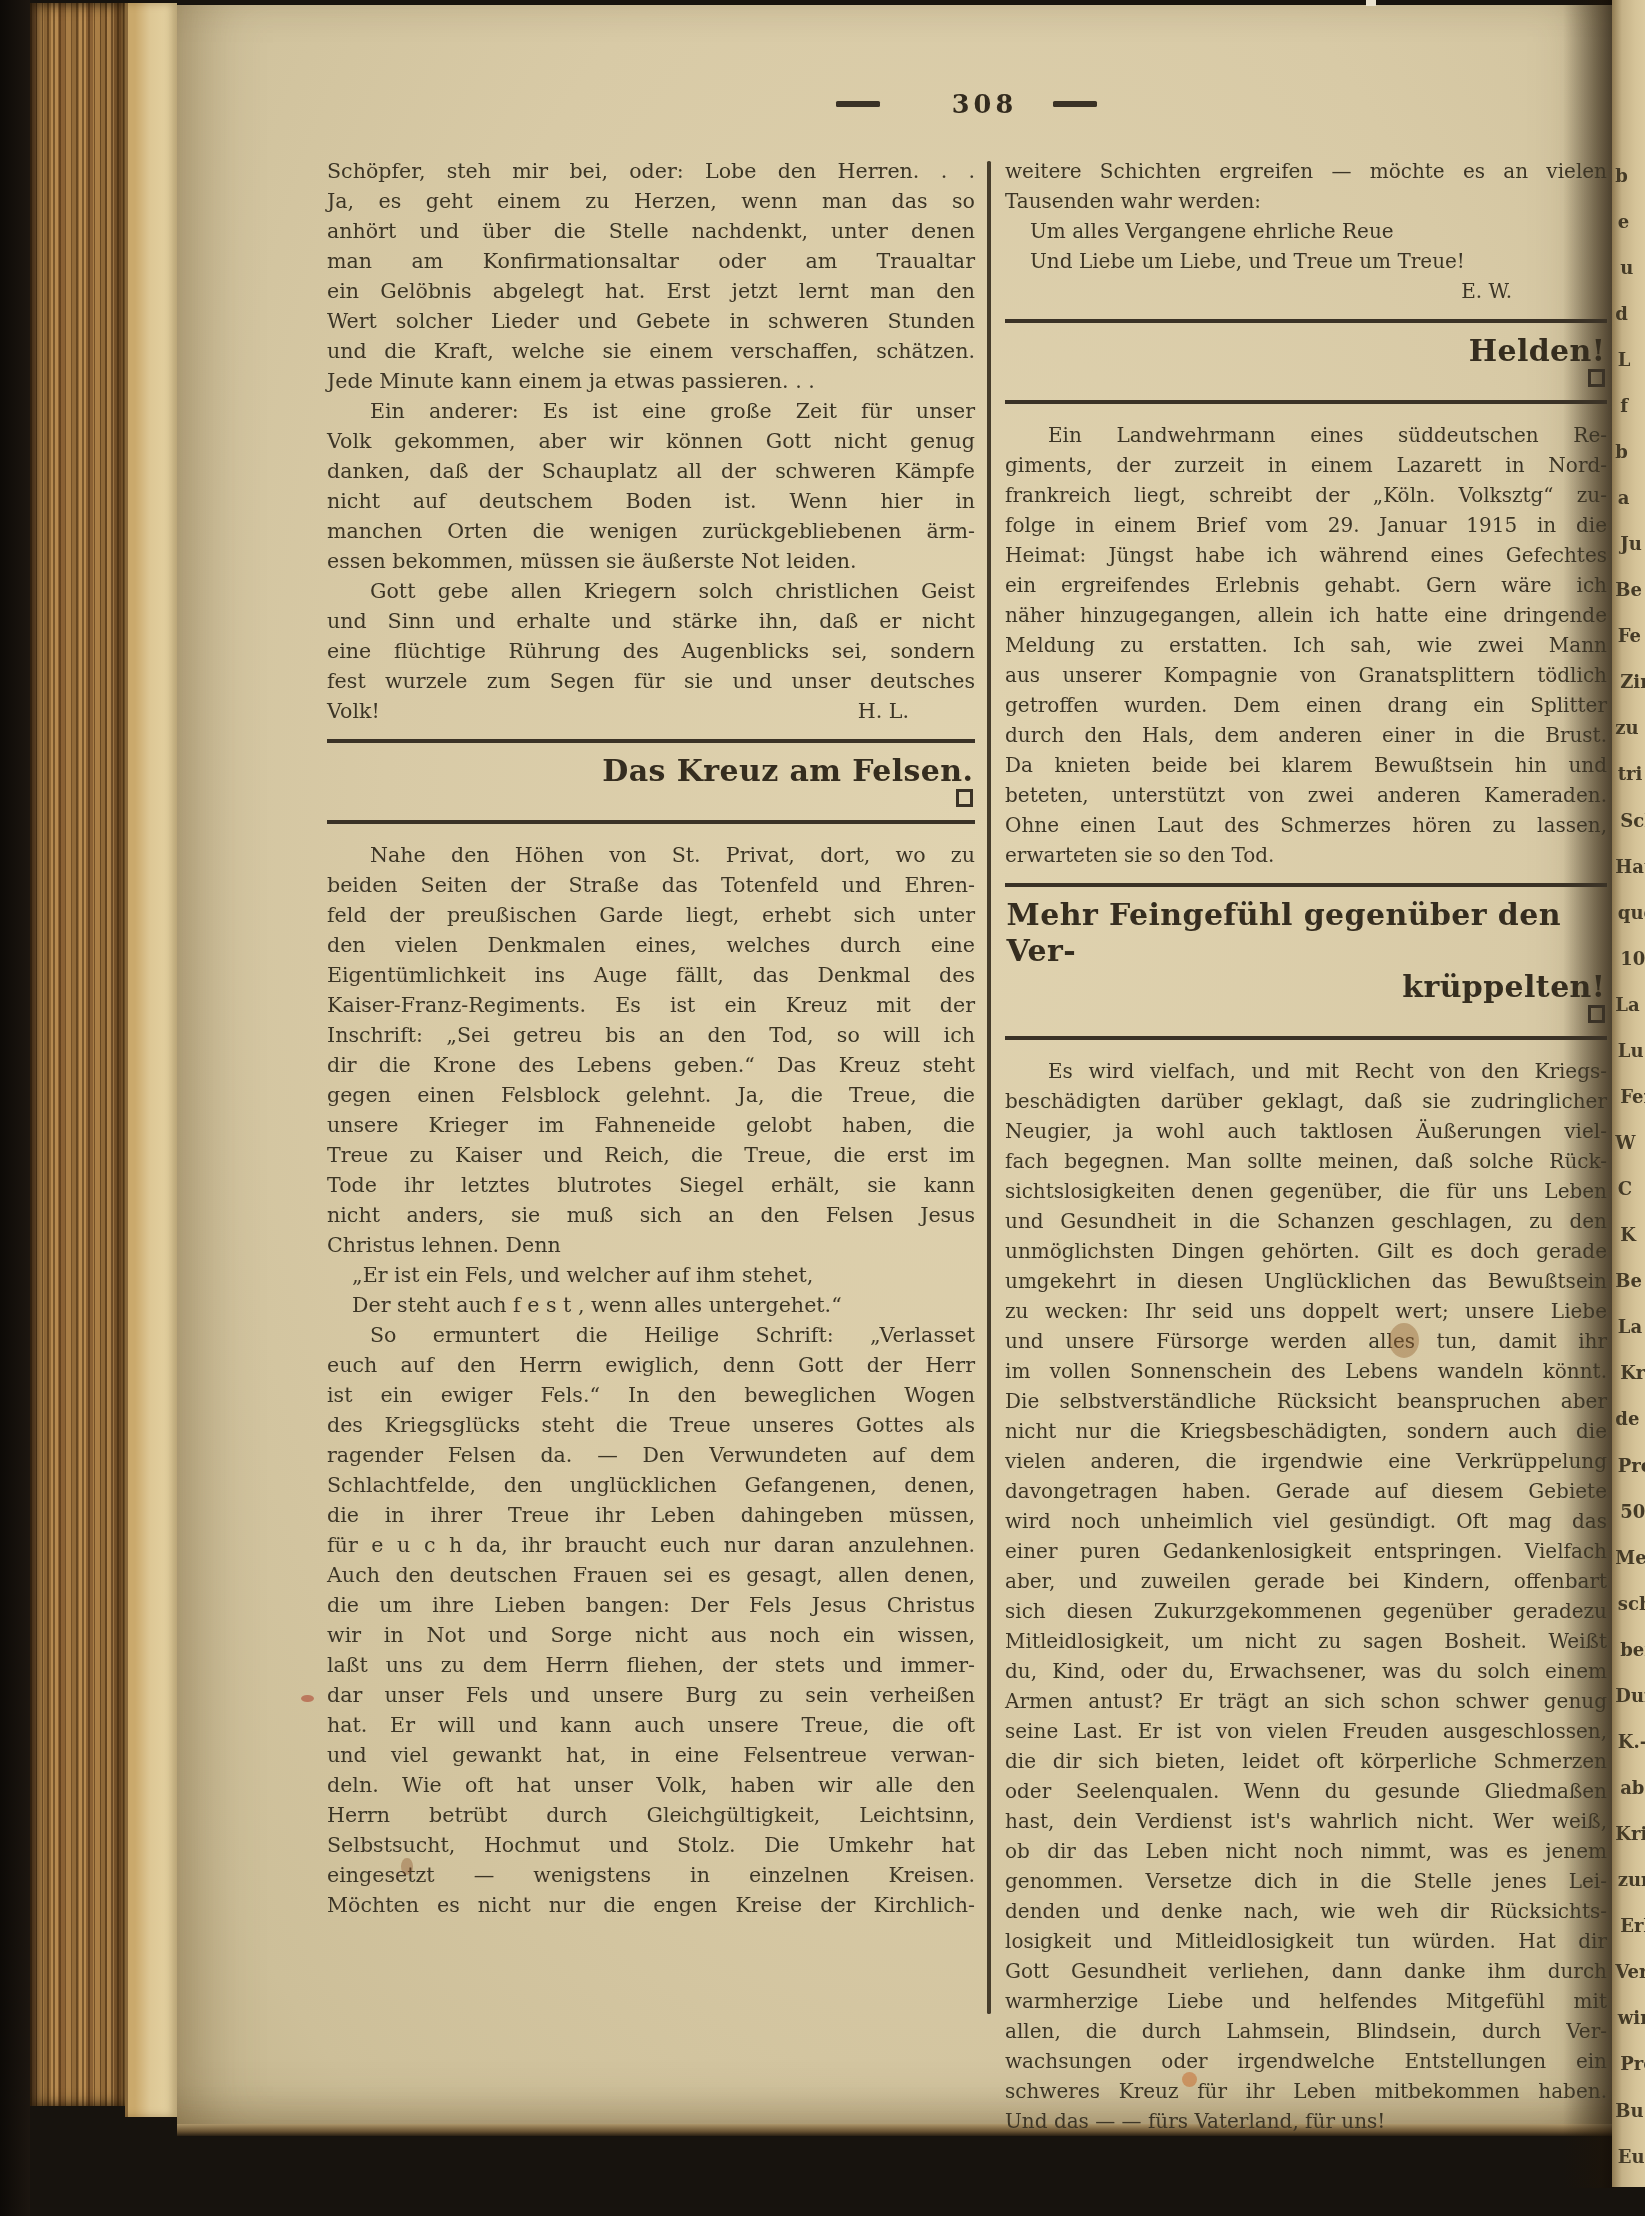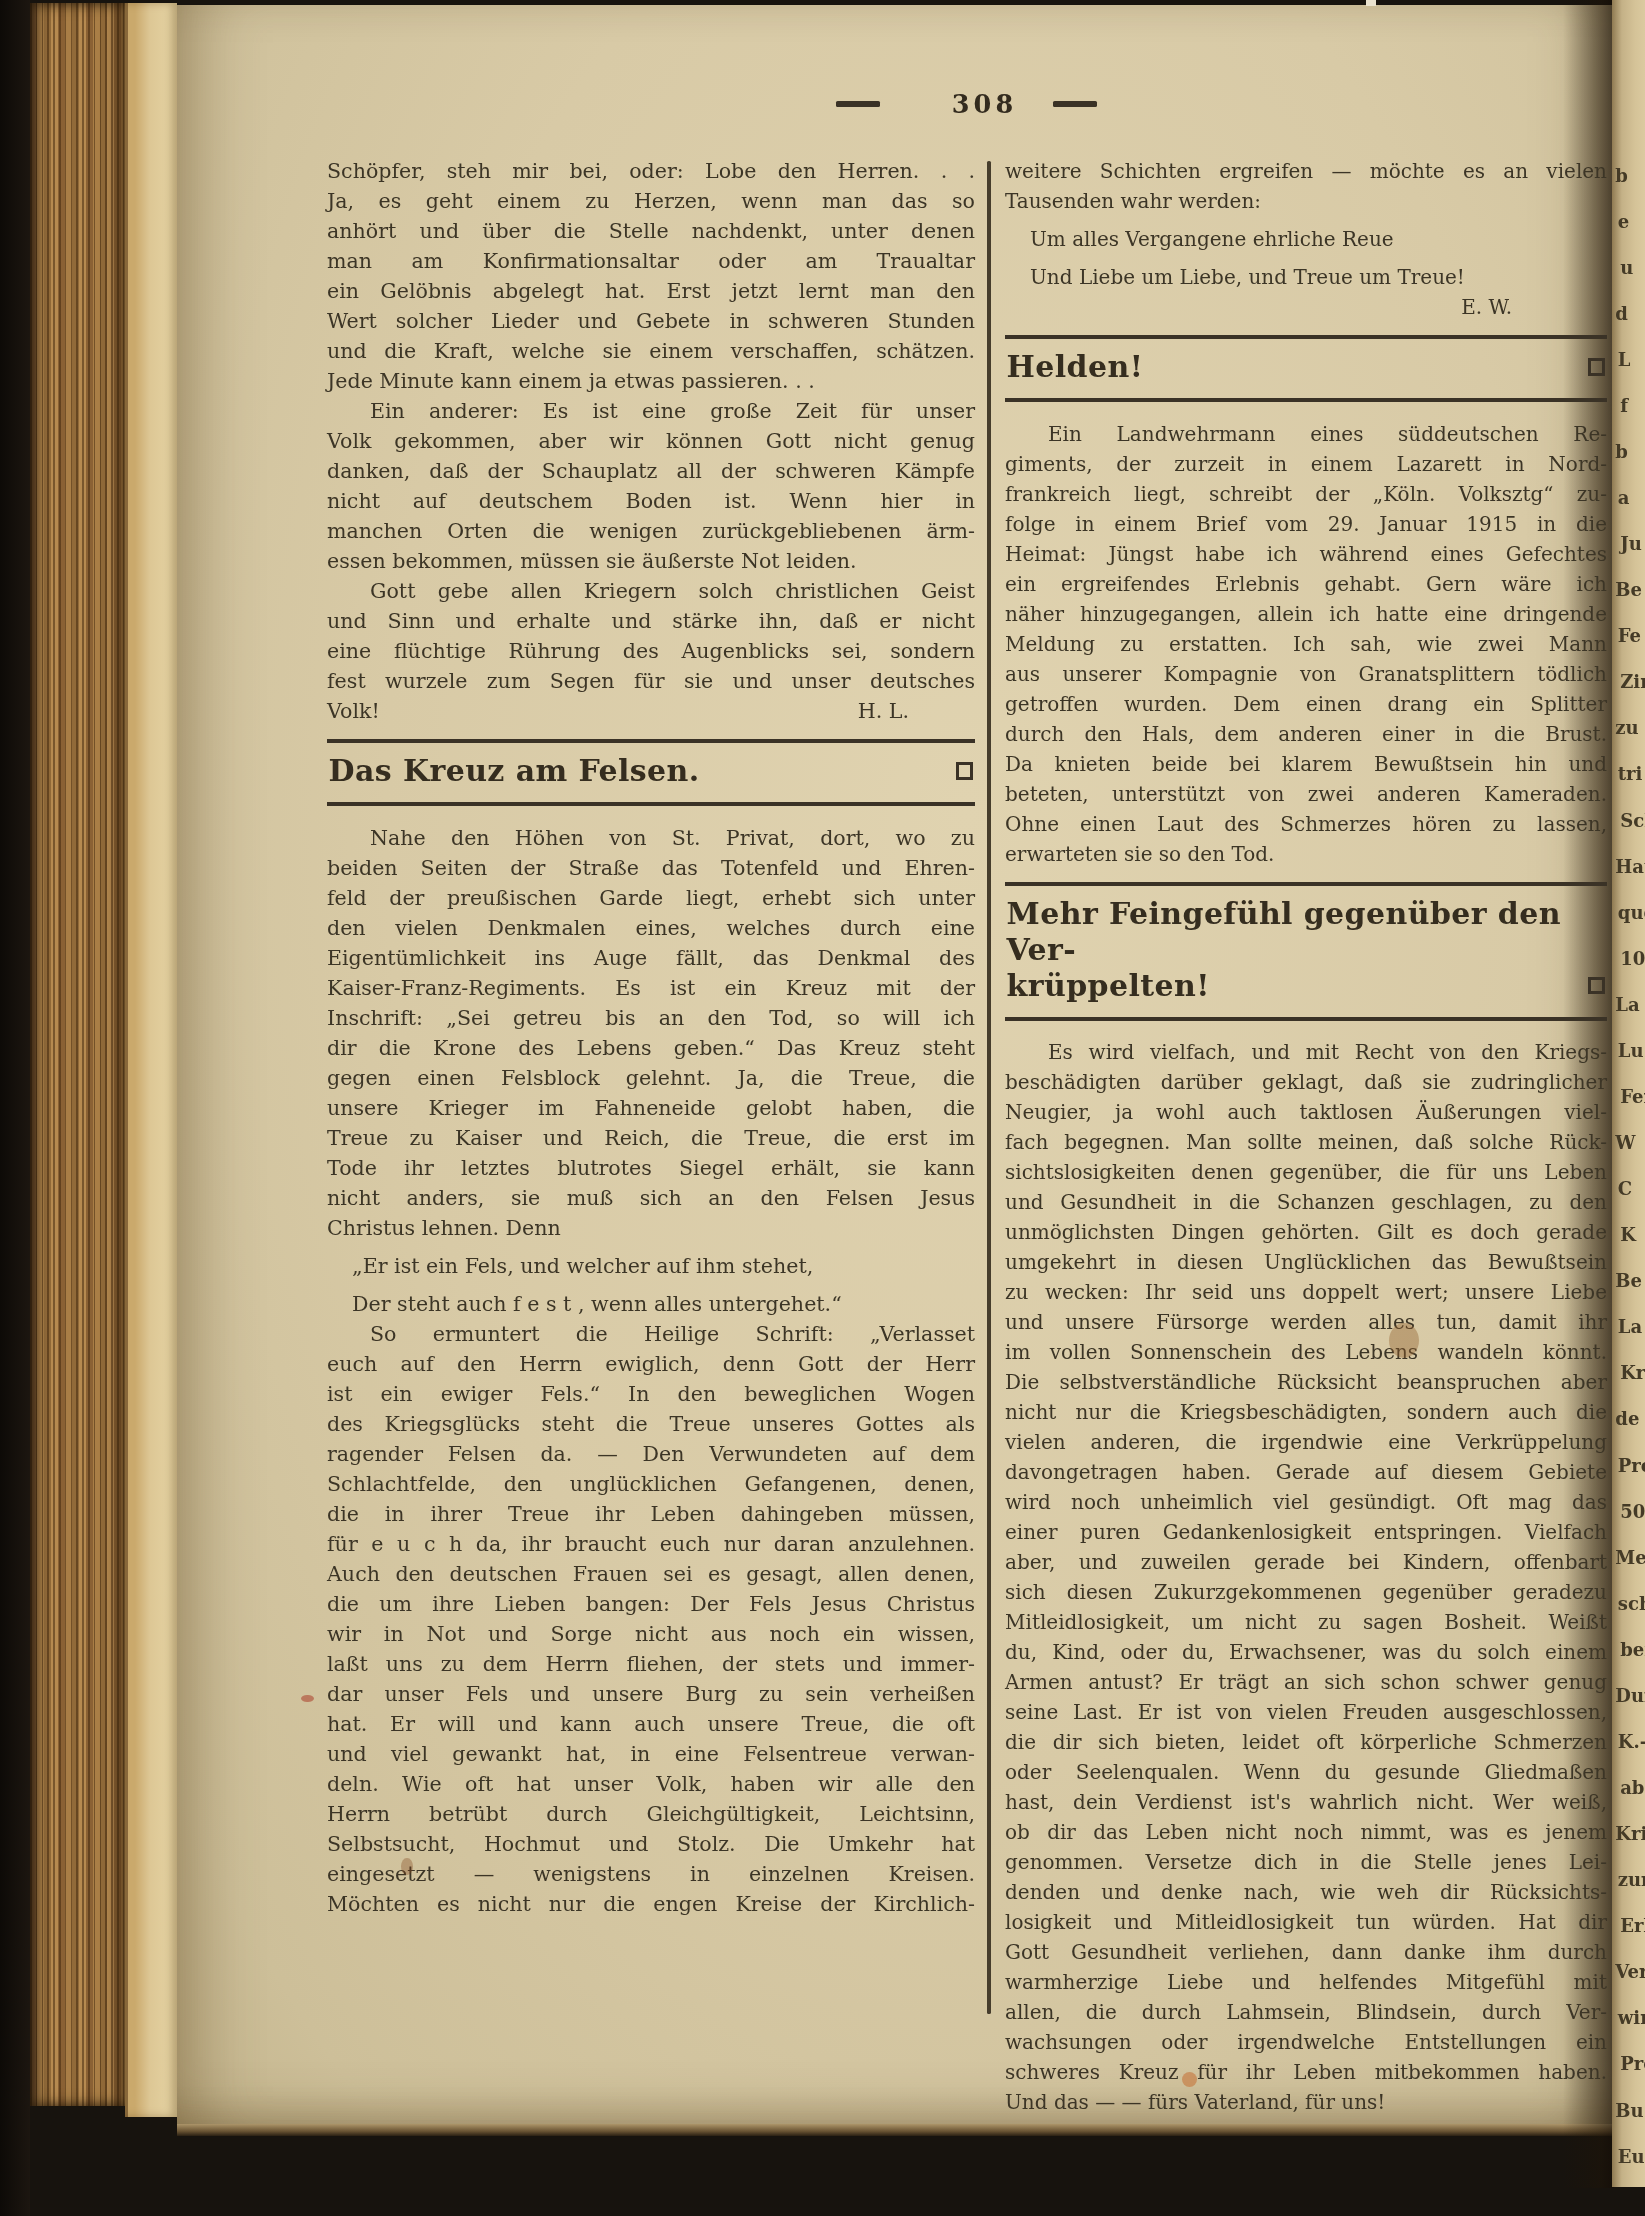--- a/index.html
+++ b/index.html
@@ -41,25 +41,25 @@
     margin:0 36px;vertical-align:middle;border-radius:1.6px;}
   .col{position:absolute;top:156px;color:#3c3526;line-height:30px;}
   .col-left{left:327px;width:648px;font-size:20.6px;}
   .col-right{left:1005px;width:602px;font-size:20px;}
   .divider{position:absolute;left:987px;top:161px;width:4.1px;height:1853px;
     background:#463d2c;border-radius:1.6px;}
   
   .line{text-align:left;min-height:30px;}
   .line.j{text-align:justify;text-align-last:justify;}
   .line.indent{text-indent:43px;}
-  .line.verse{padding-left:25px;margin-top:8px;}
+  .line.verse{padding-left:25px;}
   .sigrow{display:flex;justify-content:space-between;font-weight:normal;}
   .heading{border-top:4.1px solid #3a3226;border-bottom:4.1px solid #3a3226;
     margin:13px 0 16.5px;padding:10px 1.6px 13px;color:#352d1f;}
-  .heading-row{display:flex;justify-content:space-between;align-items:center;}
+  .heading-row{display:flex;justify-content:space-between;align-items:flex-end;flex-direction:column;}
   .heading-text{font-weight:bold;font-size:30px;line-height:36px;letter-spacing:0.4px;}
   .endbox{width:11.5px;height:11.5px;border:3.3px solid #3a3226;flex:0 0 auto;margin-left:11.5px;}
   .stain{position:absolute;border-radius:50%;}
   .speck{position:absolute;background:#e9e2cf;}
 </style>
 </head>
 <body>
 
 <div class="spine-shadow"></div>
 <div class="fore-edge"></div>

